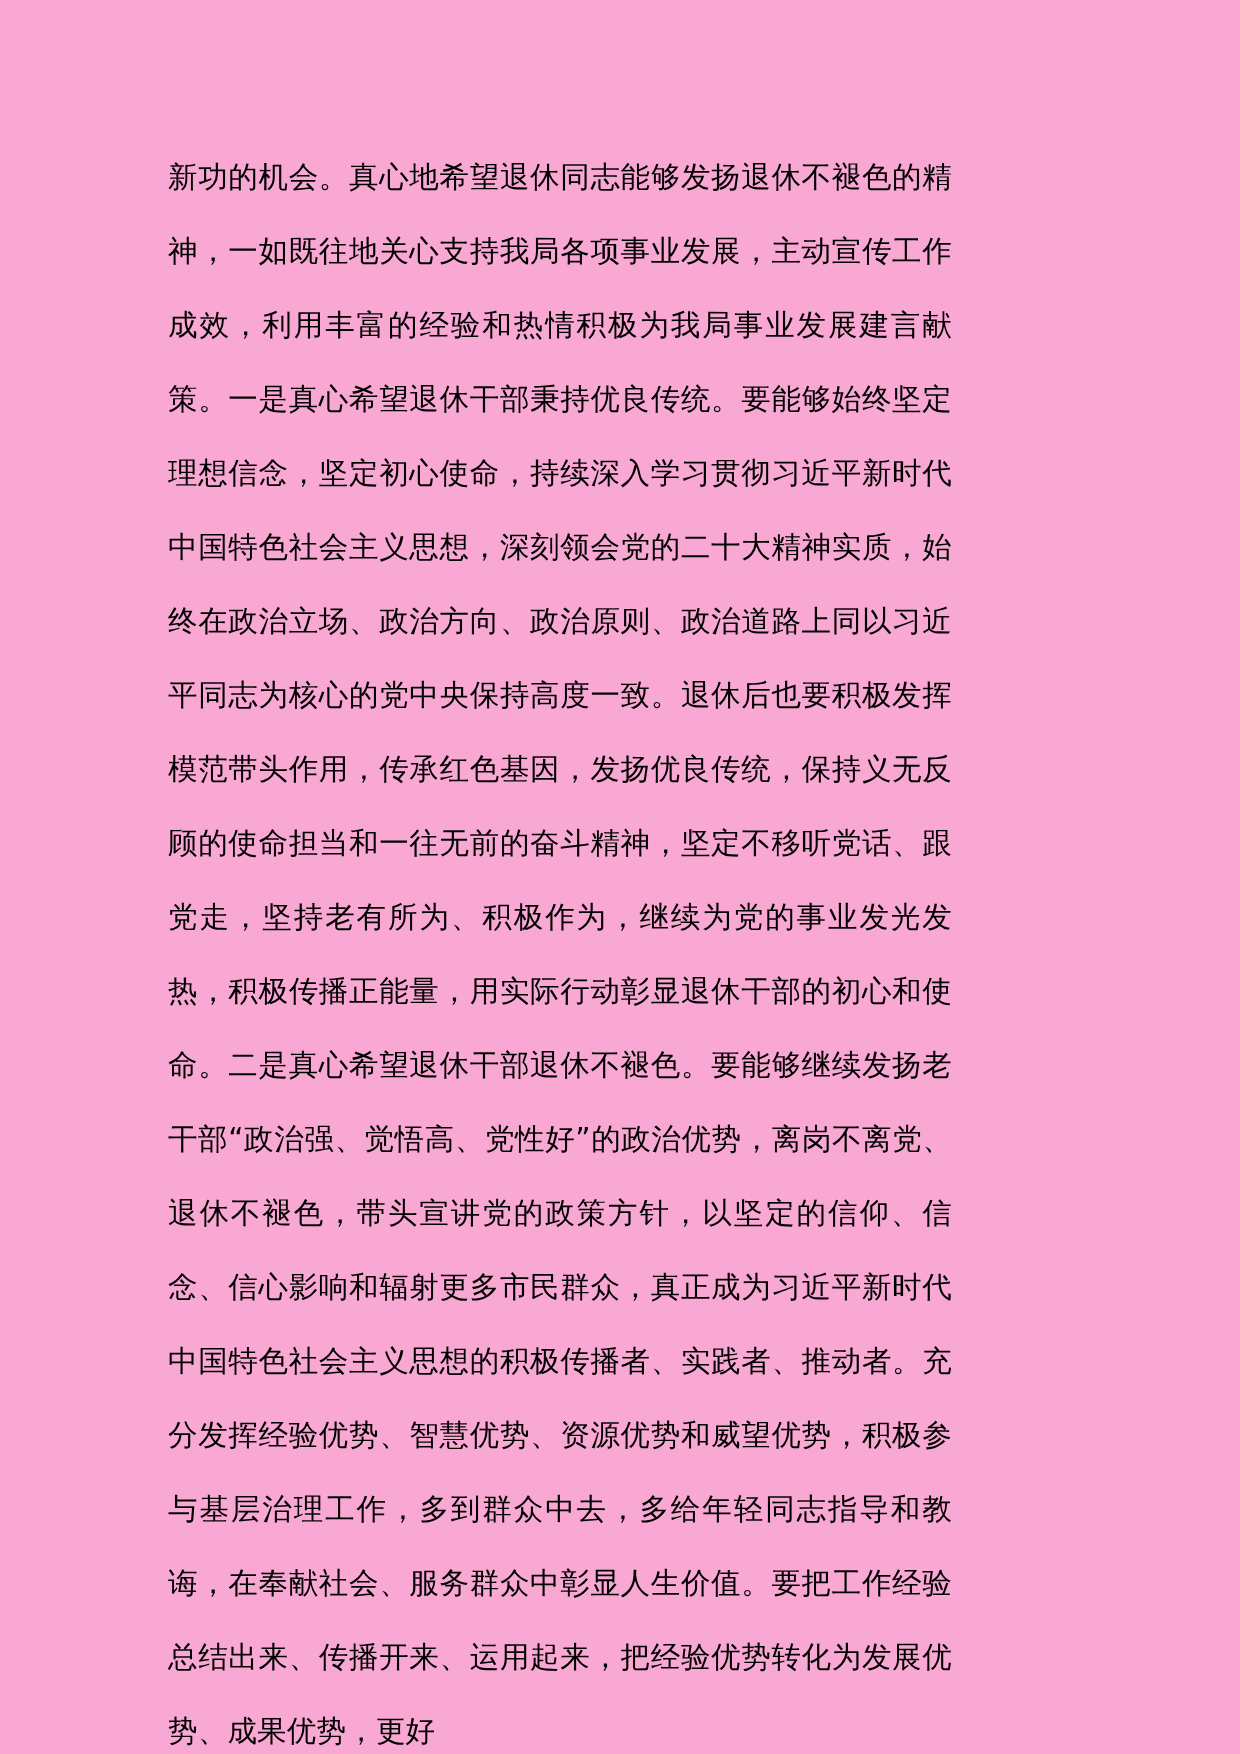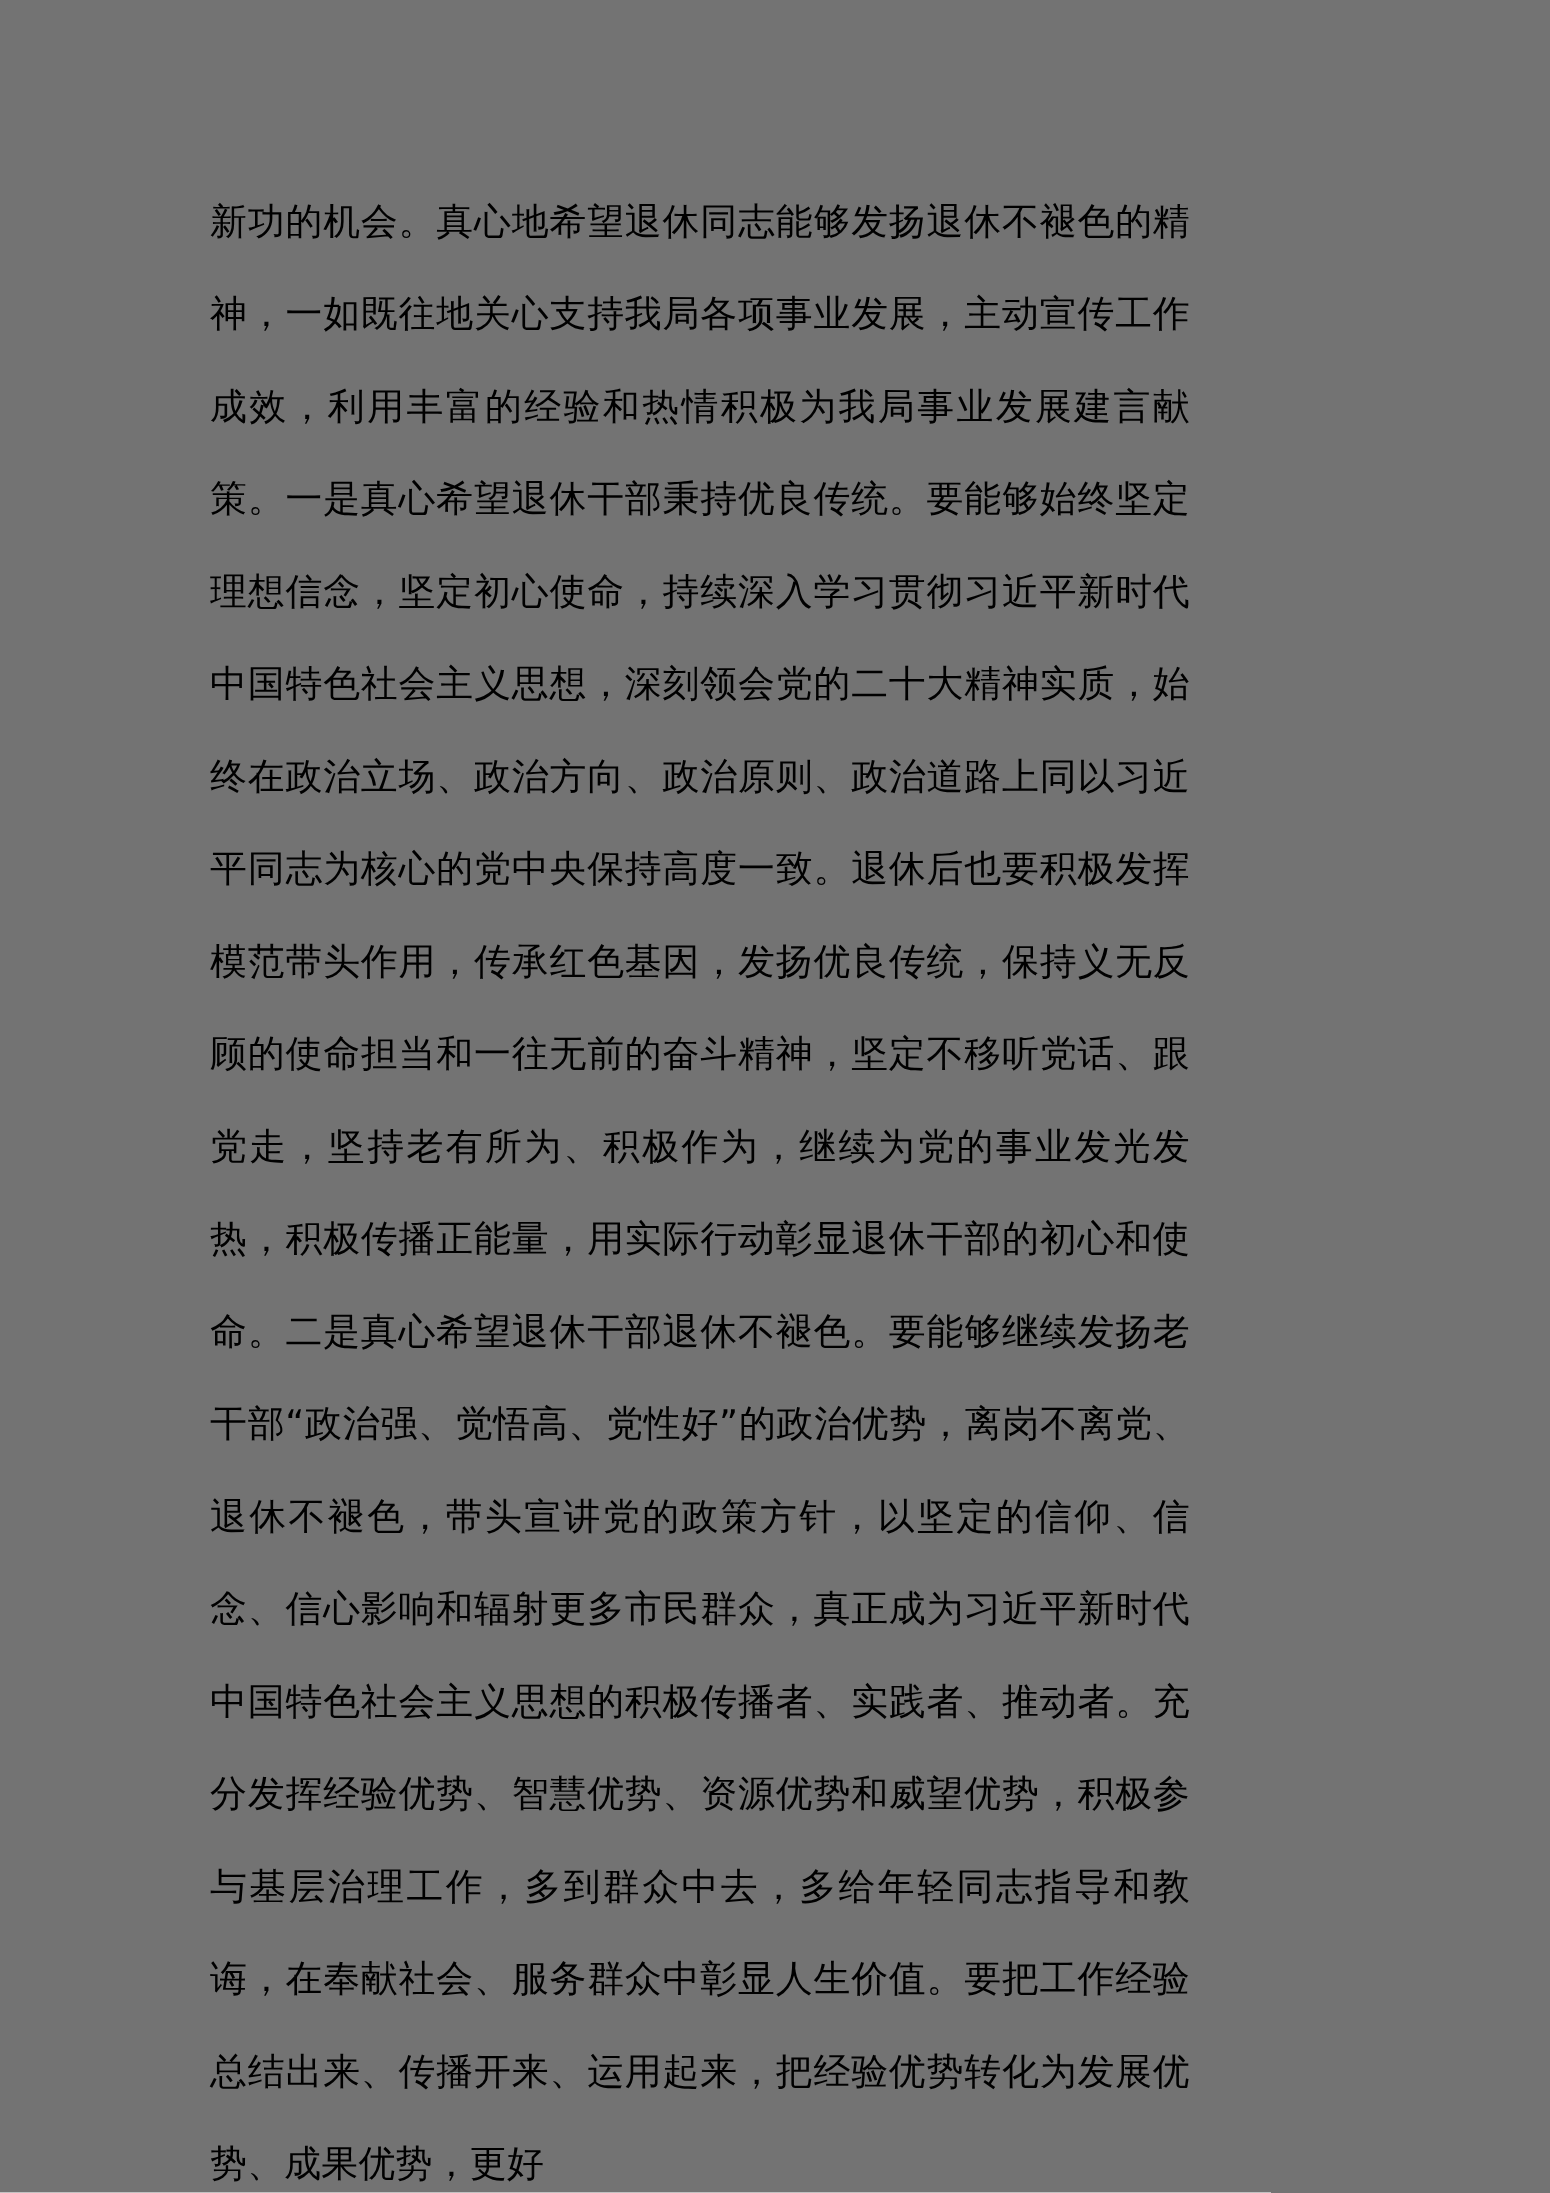--- a/index.html
+++ b/index.html
@@ -7,21 +7,21 @@
     padding: 0;
     background: #ffffff;
   }
   body {
     font-family: "DejaVu Sans", sans-serif;
   }
   .page {
     position: relative;
     width: 1240px;
     height: 1754px;
-    background: #737373;
+    background: #f9a8d4;
     box-sizing: border-box;
     overflow: hidden;
   }
   .doc-body {
     position: absolute;
     left: 168px;
     top: 140px;
     width: 784px;
   }
   .para {

